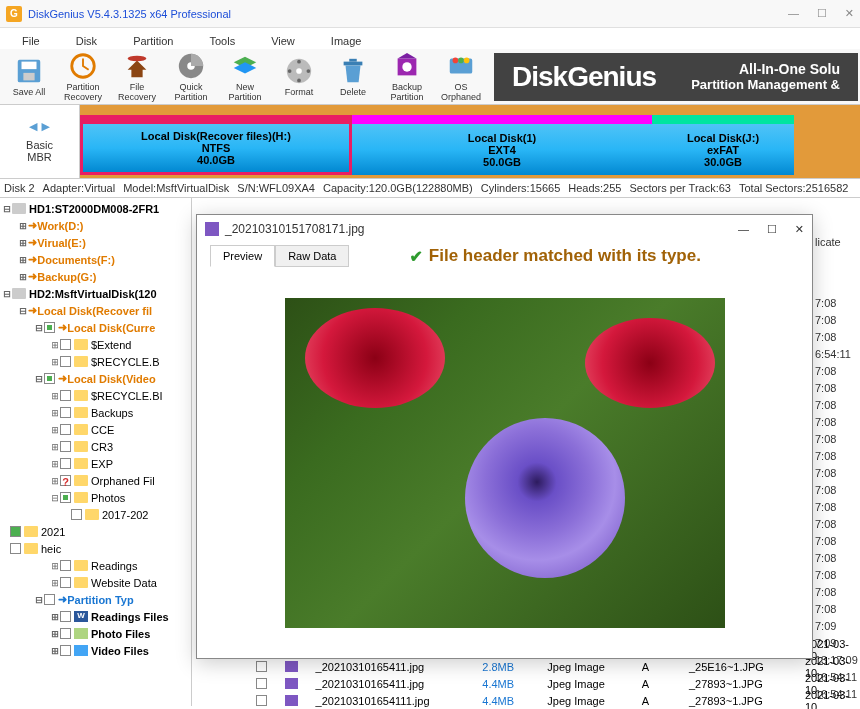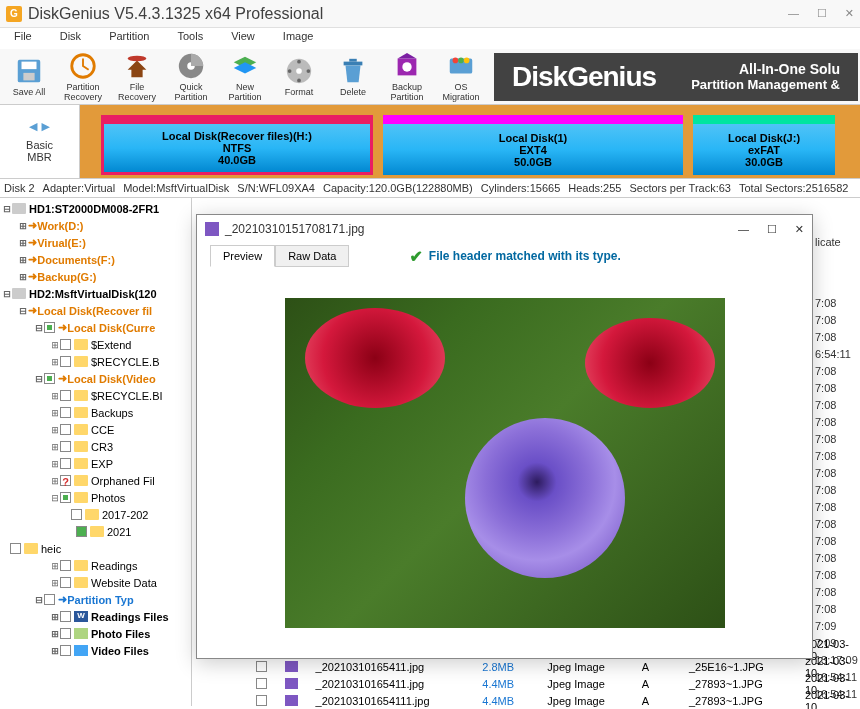--- a/index.html
+++ b/index.html
@@ -1,37 +1,37 @@
 <!DOCTYPE html>
 <html><head>
 <meta charset="utf-8">
 <style>
 *{margin:0;padding:0;box-sizing:border-box;font-family:Tahoma,Arial,sans-serif;font-size:11px}
 body{background:#fff;overflow:hidden;width:860px;height:709px;position:relative}
 .titlebar{height:28px;background:#f8f8f8;display:flex;align-items:center;padding:0 6px;border-bottom:1px solid #e0e0e0}
 .titlebar .logo{width:16px;height:16px;background:#f5a623;border-radius:2px;margin-right:6px;display:flex;align-items:center;justify-content:center;color:#fff;font-weight:bold;font-size:10px}
-.titlebar .title{color:#404040;font-size:16px}
+.titlebar .title{color:#1d4ed8;font-size:11px}
 .titlebar .wctrl{margin-left:auto;display:flex;gap:18px;color:#888;font-size:14px}
 .titlebar .wctrl span{cursor:pointer}
-.menubar{height:21px;display:flex;align-items:flex-start;padding:0 4px;gap:8px}
+.menubar{height:21px;display:flex;align-items:flex-end;padding:0 12px;gap:16px}
 .menubar span{padding:2px 10px;color:#333;cursor:pointer}
 .toolbar{height:56px;display:flex;align-items:center;padding:2px 2px;background:#f8f8f8;border-bottom:1px solid #ccc}
 .tbtn{display:flex;flex-direction:column;align-items:center;justify-content:center;width:52px;height:54px;cursor:pointer;margin:0 1px}
 .tbtn .ic{width:32px;height:32px;display:flex;align-items:center;justify-content:center}
 .tbtn .lbl{font-size:9px;color:#333;text-align:center;line-height:1.1;margin-top:1px}
 .banner{flex:1;height:48px;background:#424242;margin-left:6px;display:flex;align-items:center;padding:0 18px;color:#fff}
 .banner .bg1{font-size:28px;font-weight:bold;letter-spacing:-1px;font-family:Arial,sans-serif}
 .banner .bg2{margin-left:auto;text-align:right}
 .banner .bg2 .l1{font-size:14px;font-weight:bold}
 .banner .bg2 .l2{font-size:13px;font-weight:bold}
 .diskbar{height:74px;display:flex;border-bottom:1px solid #ccc}
 .diskleft{width:80px;display:flex;flex-direction:column;align-items:center;justify-content:center;border-right:1px solid #ccc}
 .arrows{display:flex;gap:4px;color:#5a9fd4;font-size:18px;margin-bottom:6px}
 .diskleft .t1{font-size:11px;color:#333}
-.diskrow{flex:1;position:relative;background:#e29a3a;padding-top:10px;display:flex;gap:10px;padding-left:21px;padding-right:0}
+.diskrow{flex:1;position:relative;background:#e29a3a;padding-top:10px;display:flex;padding-left:0;padding-right:0}
 .part{flex:0 0 auto;height:60px;display:flex;flex-direction:column;align-items:center;justify-content:center;font-size:11px;color:#000;font-weight:bold;position:relative;overflow:hidden}
 .part.p1{width:272px;background:linear-gradient(#4fc3f7,#29b6f6 50%,#0288d1);border:3px solid #e91e63;border-top:9px solid #e91e63}
 .part.p2{width:300px;background:linear-gradient(#4fc3f7,#29b6f6 50%,#0288d1);border-top:9px solid #ff00ff}
 .part.p3{width:142px;background:linear-gradient(#4fc3f7,#29b6f6 50%,#0288d1);border-top:9px solid #00e5a0}
 .statusbar{height:19px;border-bottom:1px solid #ccc;display:flex;align-items:center;padding:0 4px;font-size:11px;color:#333;white-space:nowrap;overflow:hidden}
 .statusbar span{margin-right:8px}
 .main{display:flex;height:508px}
 .tree{width:192px;border-right:1px solid #ccc;overflow:hidden;background:#fff;padding-top:2px}
 .tn{display:flex;align-items:center;height:17px;white-space:nowrap;font-size:11px;cursor:pointer}
 .tn .exp{width:10px;text-align:center;color:#666;font-size:9px}
@@ -48,21 +48,21 @@
 .preview-window{position:absolute;left:196px;top:214px;width:617px;height:445px;background:#fff;border:1px solid #888;box-shadow:0 4px 20px rgba(0,0,0,0.2);z-index:100}
 .pw-title{height:28px;display:flex;align-items:center;padding:0 8px;background:#fff}
 .pw-title .ic3{width:14px;height:14px;background:#7e57c2;margin-right:6px}
 .pw-title .fn{font-size:12px;color:#333}
 .pw-title .wc{margin-left:auto;display:flex;gap:18px;font-size:14px;color:#333}
 .pw-title .wc span{cursor:pointer}
 .pw-status{height:26px;display:flex;align-items:center}
 .pw-tabs{display:flex;margin-left:13px}
 .pw-tab{padding:4px 12px;border:1px solid #ccc;background:#f0f0f0;font-size:11px;cursor:pointer}
 .pw-tab.active{background:#fff;border-bottom:1px solid #fff}
-.pw-msg{color:#0369a1;font-weight:bold;margin-left:60px;display:flex;align-items:center;font-size:12px}
+.pw-msg{color:#a16207;font-weight:bold;margin-left:60px;display:flex;align-items:center;font-size:17px}
 .pw-msg::before{content:'✔';color:#2e9b2e;margin-right:6px;font-size:16px}
 .pw-img{height:388px;display:flex;align-items:center;justify-content:center;background:#fff}
 .photo{width:440px;height:330px;background:linear-gradient(135deg,#2d5016 0%,#3a6b1f 25%,#4a7c2a 50%,#2d5016 100%);position:relative;overflow:hidden}
 .flower{position:absolute;border-radius:50%}
 .flower.purple{width:160px;height:160px;left:180px;top:120px;background:radial-gradient(circle at 45% 40%,#2d1b5e 0%,#6a4fc7 15%,#8b6fd8 40%,#a78ee8 60%,#7858c8 90%)}
 .flower.red1{width:140px;height:100px;left:20px;top:10px;background:radial-gradient(circle,#8b0015,#d4183c 60%,#e8546c)}
 .flower.red2{width:130px;height:90px;right:10px;top:20px;background:radial-gradient(circle,#8b0015,#d4183c 60%,#e8546c)}
 .rightcol{position:absolute;right:0;top:236px;width:45px;font-size:11px}
 .rightcol .dup{font-size:11px;color:#333;height:18px}
 .rightcol .t{height:17px;color:#333}
@@ -182,21 +182,21 @@
     </div>
   <div class="tbtn">
       <div class="ic">
         <svg viewBox="0 0 32 32">
           <rect x="4" y="8" width="24" height="16" fill="#5a9fd4" rx="2"></rect>
           <circle cx="10" cy="10" r="3" fill="#f44336"></circle>
           <circle cx="16" cy="10" r="3" fill="#4caf50"></circle>
           <circle cx="22" cy="10" r="3" fill="#ffc107"></circle>
         </svg>
       </div>
-      <div class="lbl">OS Migration</div>
+      <div class="lbl">OS Orphaned</div>
     </div>
   <div class="banner">
     <span class="bg1">DiskGenius</span>
     <div class="bg2">
         <div class="l1">All-In-One Solu</div>
         <div class="l2">Partition Management &amp;</div>
       </div>
   </div>
 </div>
 
@@ -344,21 +344,21 @@
         <span class="sq h"></span>
         <span class="fo"></span>
         <span>Photos</span>
       </div>
     <div class="tn" style="padding-left:61px">
         <span class="exp"></span>
         <span class="sq"></span>
         <span class="fo"></span>
         <span>2017-202</span>
       </div>
-    <div class="tn" style="padding-left:66px">
+    <div class="tn" style="">
         <span class="exp"></span>
         <span class="sq g"></span>
         <span class="fo"></span>
         <span>2021</span>
       </div>
     <div class="tn" style="">
         <span class="exp"></span>
         <span class="sq"></span>
         <span class="fo"></span>
         <span>heic</span>

